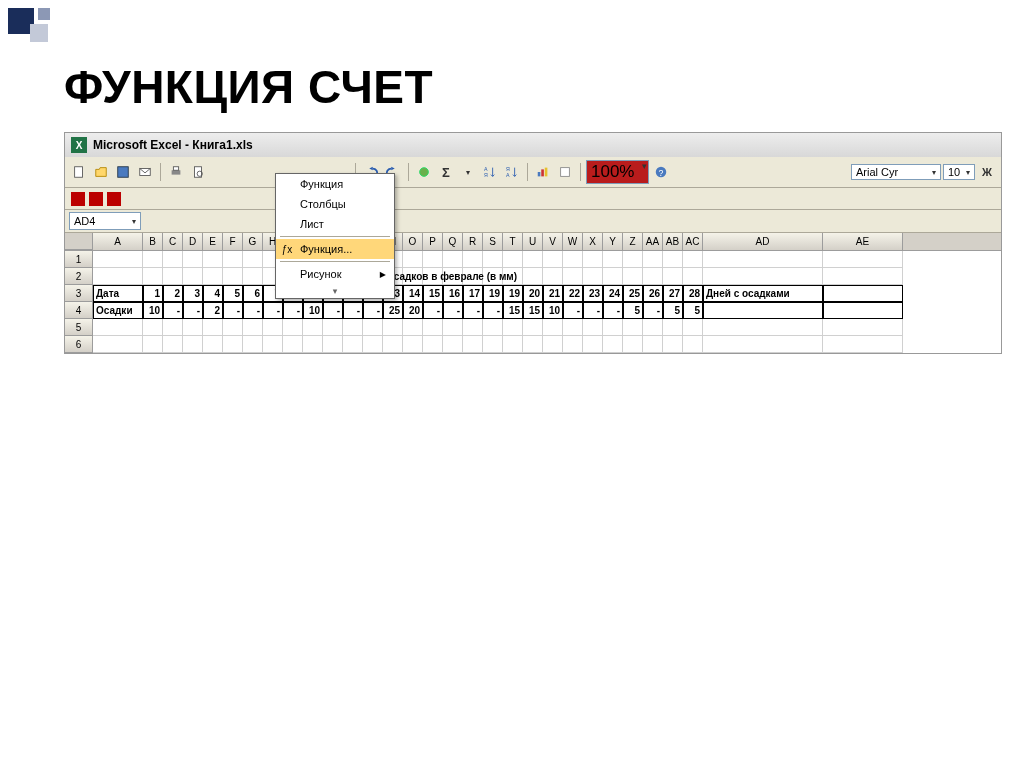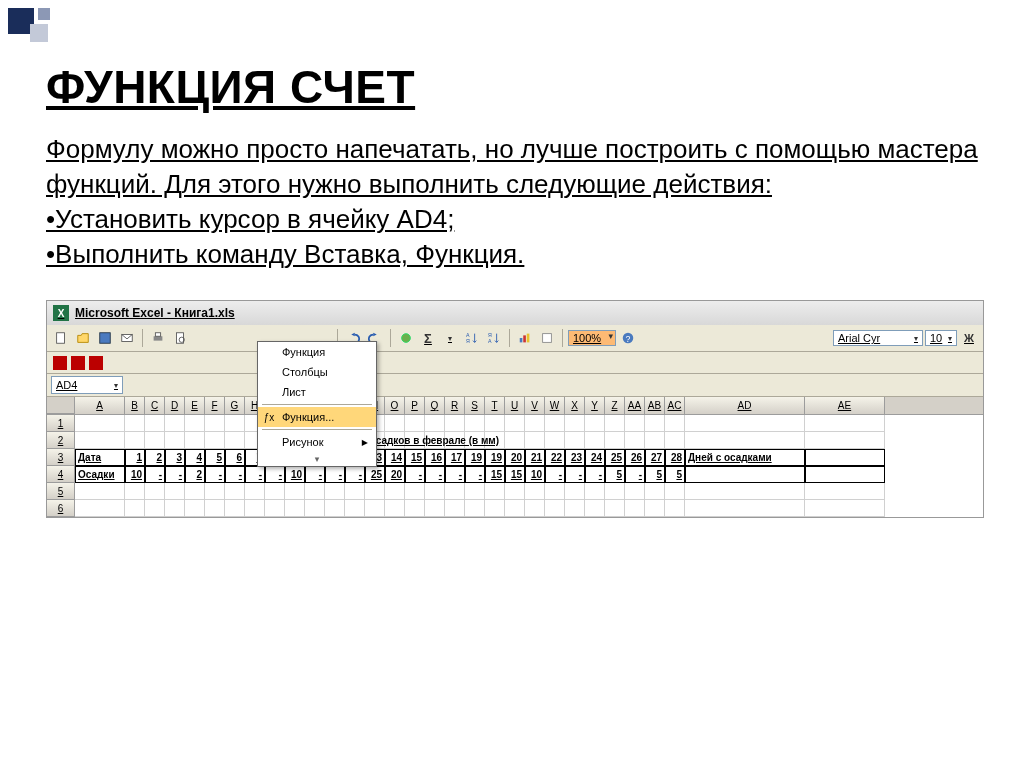--- a/index.html
+++ b/index.html
@@ -1,37 +1,37 @@
 <!DOCTYPE html>
 <html><head>
 <meta charset="utf-8">
 <style>
   * { box-sizing: border-box; margin: 0; padding: 0; }
   body { font-family: Arial, sans-serif; background: #fff; width: 1024px; height: 767px; position: relative; }
   .corner-decor { position: absolute; top: 8px; left: 8px; }
   .corner-decor .sq1 { width: 26px; height: 26px; background: #1a2d5a; display: inline-block; }
   .corner-decor .sq2 { width: 18px; height: 18px; background: #c3c9d8; display: inline-block; position: absolute; top: 16px; left: 22px; }
   .corner-decor .sq3 { width: 12px; height: 12px; background: #8c98b5; display: inline-block; position: absolute; top: 0; left: 30px; }
-  .slide { padding: 60px 46px 20px 46px; text-decoration: underline; }
+  .slide { padding: 60px 46px 20px 64px; }
   .title { font-size: 46px; font-weight: 900; letter-spacing: 0.5px; margin-bottom: 18px; }
   .body-text { font-size: 26px; line-height: 1.35; margin-bottom: 28px; }
   .body-text p { margin: 0; }
   .excel-shot { border: 1px solid #999; background: #d4d0c8; font-family: Tahoma, Arial; font-size: 11px; position: relative; width: 938px; }
   .titlebar { display: flex; align-items: center; padding: 4px 6px; background: linear-gradient(#ededed,#d8d8d8); font-weight: bold; font-size: 12px; }
   .titlebar .xicon { width: 16px; height: 16px; background: #217346; color: #fff; display: inline-flex; align-items: center; justify-content: center; font-size: 10px; margin-right: 6px; font-weight: bold; }
   .menubar { display: flex; align-items: center; padding: 2px 4px; background: #ece9d8; border-top: 1px solid #fff; border-bottom: 1px solid #aca899; gap: 2px; }
   .menubar .micon { width: 14px; height: 14px; background: #217346; display: inline-block; margin: 0 4px; }
   .menu-item { padding: 2px 7px; cursor: default; }
   .menu-item.open { background: #3d6eb5; color: #fff; }
   .menu-item u { text-decoration: underline; }
   .toolbar { display: flex; align-items: center; padding: 3px 4px; background: #ece9d8; border-bottom: 1px solid #aca899; gap: 2px; min-height: 26px; }
   .tbtn { width: 20px; height: 20px; display: inline-flex; align-items: center; justify-content: center; border: 1px solid transparent; color: #333; }
   .tbtn svg { width: 14px; height: 14px; }
   .tsep { width: 1px; height: 18px; background: #aca899; margin: 0 3px; }
-  .zoom-box { border: 1px solid #7f9db9; background: #fdba74; padding: 1px 14px 1px 4px; position: relative; font-size: 11px; }
+  .zoom-box { border: 1px solid #7f9db9; background: #b91c1c; padding: 1px 14px 1px 4px; position: relative; font-size: 17px; }
   .zoom-box:after { content: "▾"; position: absolute; right: 2px; top: 0; font-size: 9px; color: #333; }
   .font-box { border: 1px solid #7f9db9; background: #fff; padding: 1px 4px; width: 90px; display: flex; justify-content: space-between; align-items: center; }
   .size-box { border: 1px solid #7f9db9; background: #fff; padding: 1px 4px; width: 32px; display: flex; justify-content: space-between; align-items: center; }
   .dd-arrow { font-size: 8px; color: #333; }
   .pdfbar { display: flex; align-items: center; padding: 3px 6px; background: #ece9d8; border-bottom: 1px solid #aca899; gap: 4px; min-height: 22px; }
   .pdf-ico { width: 14px; height: 14px; background: #b00; display: inline-block; }
   .namebox-row { display: flex; align-items: center; background: #ece9d8; border-bottom: 1px solid #aca899; }
   .name-box { border: 1px solid #7f9db9; background: #fff; padding: 2px 4px; width: 72px; margin: 2px 4px; display: flex; justify-content: space-between; align-items: center; }
   .grid-area { background: #fff; position: relative; }
   .col-headers { display: flex; background: #d4d0c8; border-bottom: 1px solid #9c9c9c; }
@@ -55,25 +55,20 @@
 </style>
 </head>
 <body>
 
 <div class="corner-decor">
   <span class="sq1"></span><span class="sq2"></span><span class="sq3"></span>
 </div>
 
 <div class="slide">
   <h1 class="title">ФУНКЦИЯ СЧЕТ</h1>
-  <div class="body-text">
-    <p>Формулу можно просто напечатать, но лучше построить с помощью мастера функций. Для этого нужно выполнить следующие действия:</p>
-    <p>•Установить курсор в ячейку AD4;</p>
-    <p>•Выполнить команду Вставка, Функция.</p>
-  </div>
 
   <div class="excel-shot">
 
     <div class="titlebar">
       <span class="xicon">X</span>
       <span>Microsoft Excel - Книга1.xls</span>
     </div>
 
 
     <div class="dropdown-menu">

